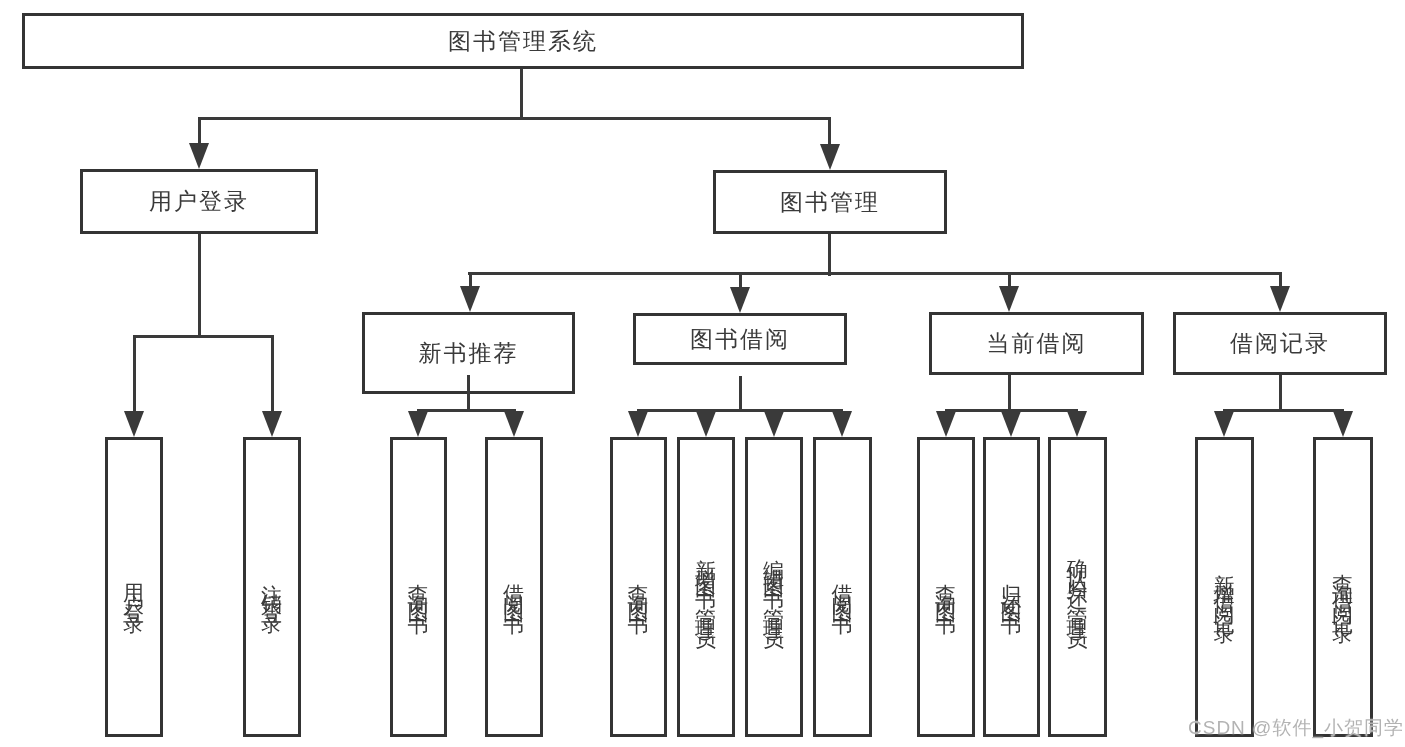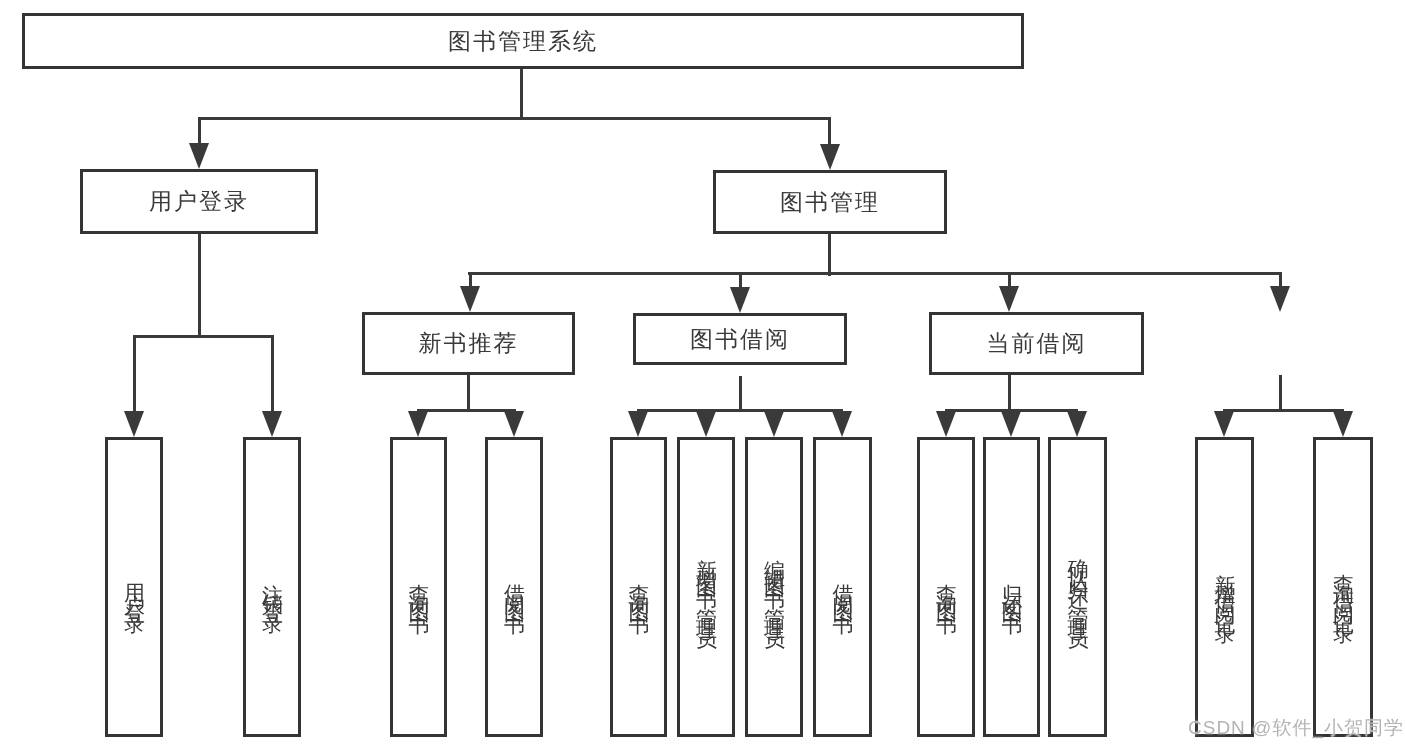--- a/index.html
+++ b/index.html
@@ -17,21 +17,20 @@
   }
   .box {
     position: absolute;
     box-sizing: border-box;
     border: 3px solid #343434;
     background: #ffffff;
     color: #3a3a3a;
     display: flex;
     align-items: center;
     justify-content: center;
-    font-family: Liberation Serif, serif;
   }
   .box.h {
     font-size: 23px;
     letter-spacing: 2px;
     white-space: nowrap;
   }
   .box.v {
     writing-mode: vertical-rl;
     text-orientation: mixed;
     font-size: 21px;
@@ -70,23 +69,24 @@
 </head>
 <body>
 
 <div class="stage">
 
   <div class="box h" style="left:22px; top:13px; width:1002px; height:56px;">图书管理系统</div>
 
   <div class="box h" style="left:80px; top:169px; width:238px; height:65px;">用户登录</div>
   <div class="box h" style="left:713px; top:170px; width:234px; height:64px;">图书管理</div>
 
-  <div class="box h" style="left:362px; top:312px; width:213px; height:63px;">新书推荐</div>
+  <div class="box h" style="left:362px; top:312px; width:213px; height:82px;">新书推荐</div>
   <div class="box h" style="left:633px; top:313px; width:214px; height:52px;">图书借阅</div>
   <div class="box h" style="left:902px; top:312px; width:215px; height:63px;margin-left:27px;">当前借阅</div>
+  <div class="box h" style="left:1173px; top:312px; width:214px; height:63px;">借阅记录</div>
 
   <div class="box v" style="left:105px; top:437px; width:58px; height:300px;">用户登录</div>
   <div class="box v" style="left:243px; top:437px; width:58px; height:300px;">注销登录</div>
   <div class="box v" style="left:390px; top:437px; width:57px; height:300px;">查询图书</div>
   <div class="box v" style="left:485px; top:437px; width:58px; height:300px;">借阅图书</div>
   <div class="box v" style="left:610px; top:437px; width:57px; height:300px;">查询图书</div>
   <div class="box v" style="left:677px; top:437px; width:58px; height:300px;">新增图书（管理员）</div>
   <div class="box v" style="left:745px; top:437px; width:58px; height:300px;">编辑图书（管理员）</div>
   <div class="box v" style="left:813px; top:437px; width:59px; height:300px;">借阅图书</div>
   <div class="box v" style="left:917px; top:437px; width:58px; height:300px;">查询图书</div>

